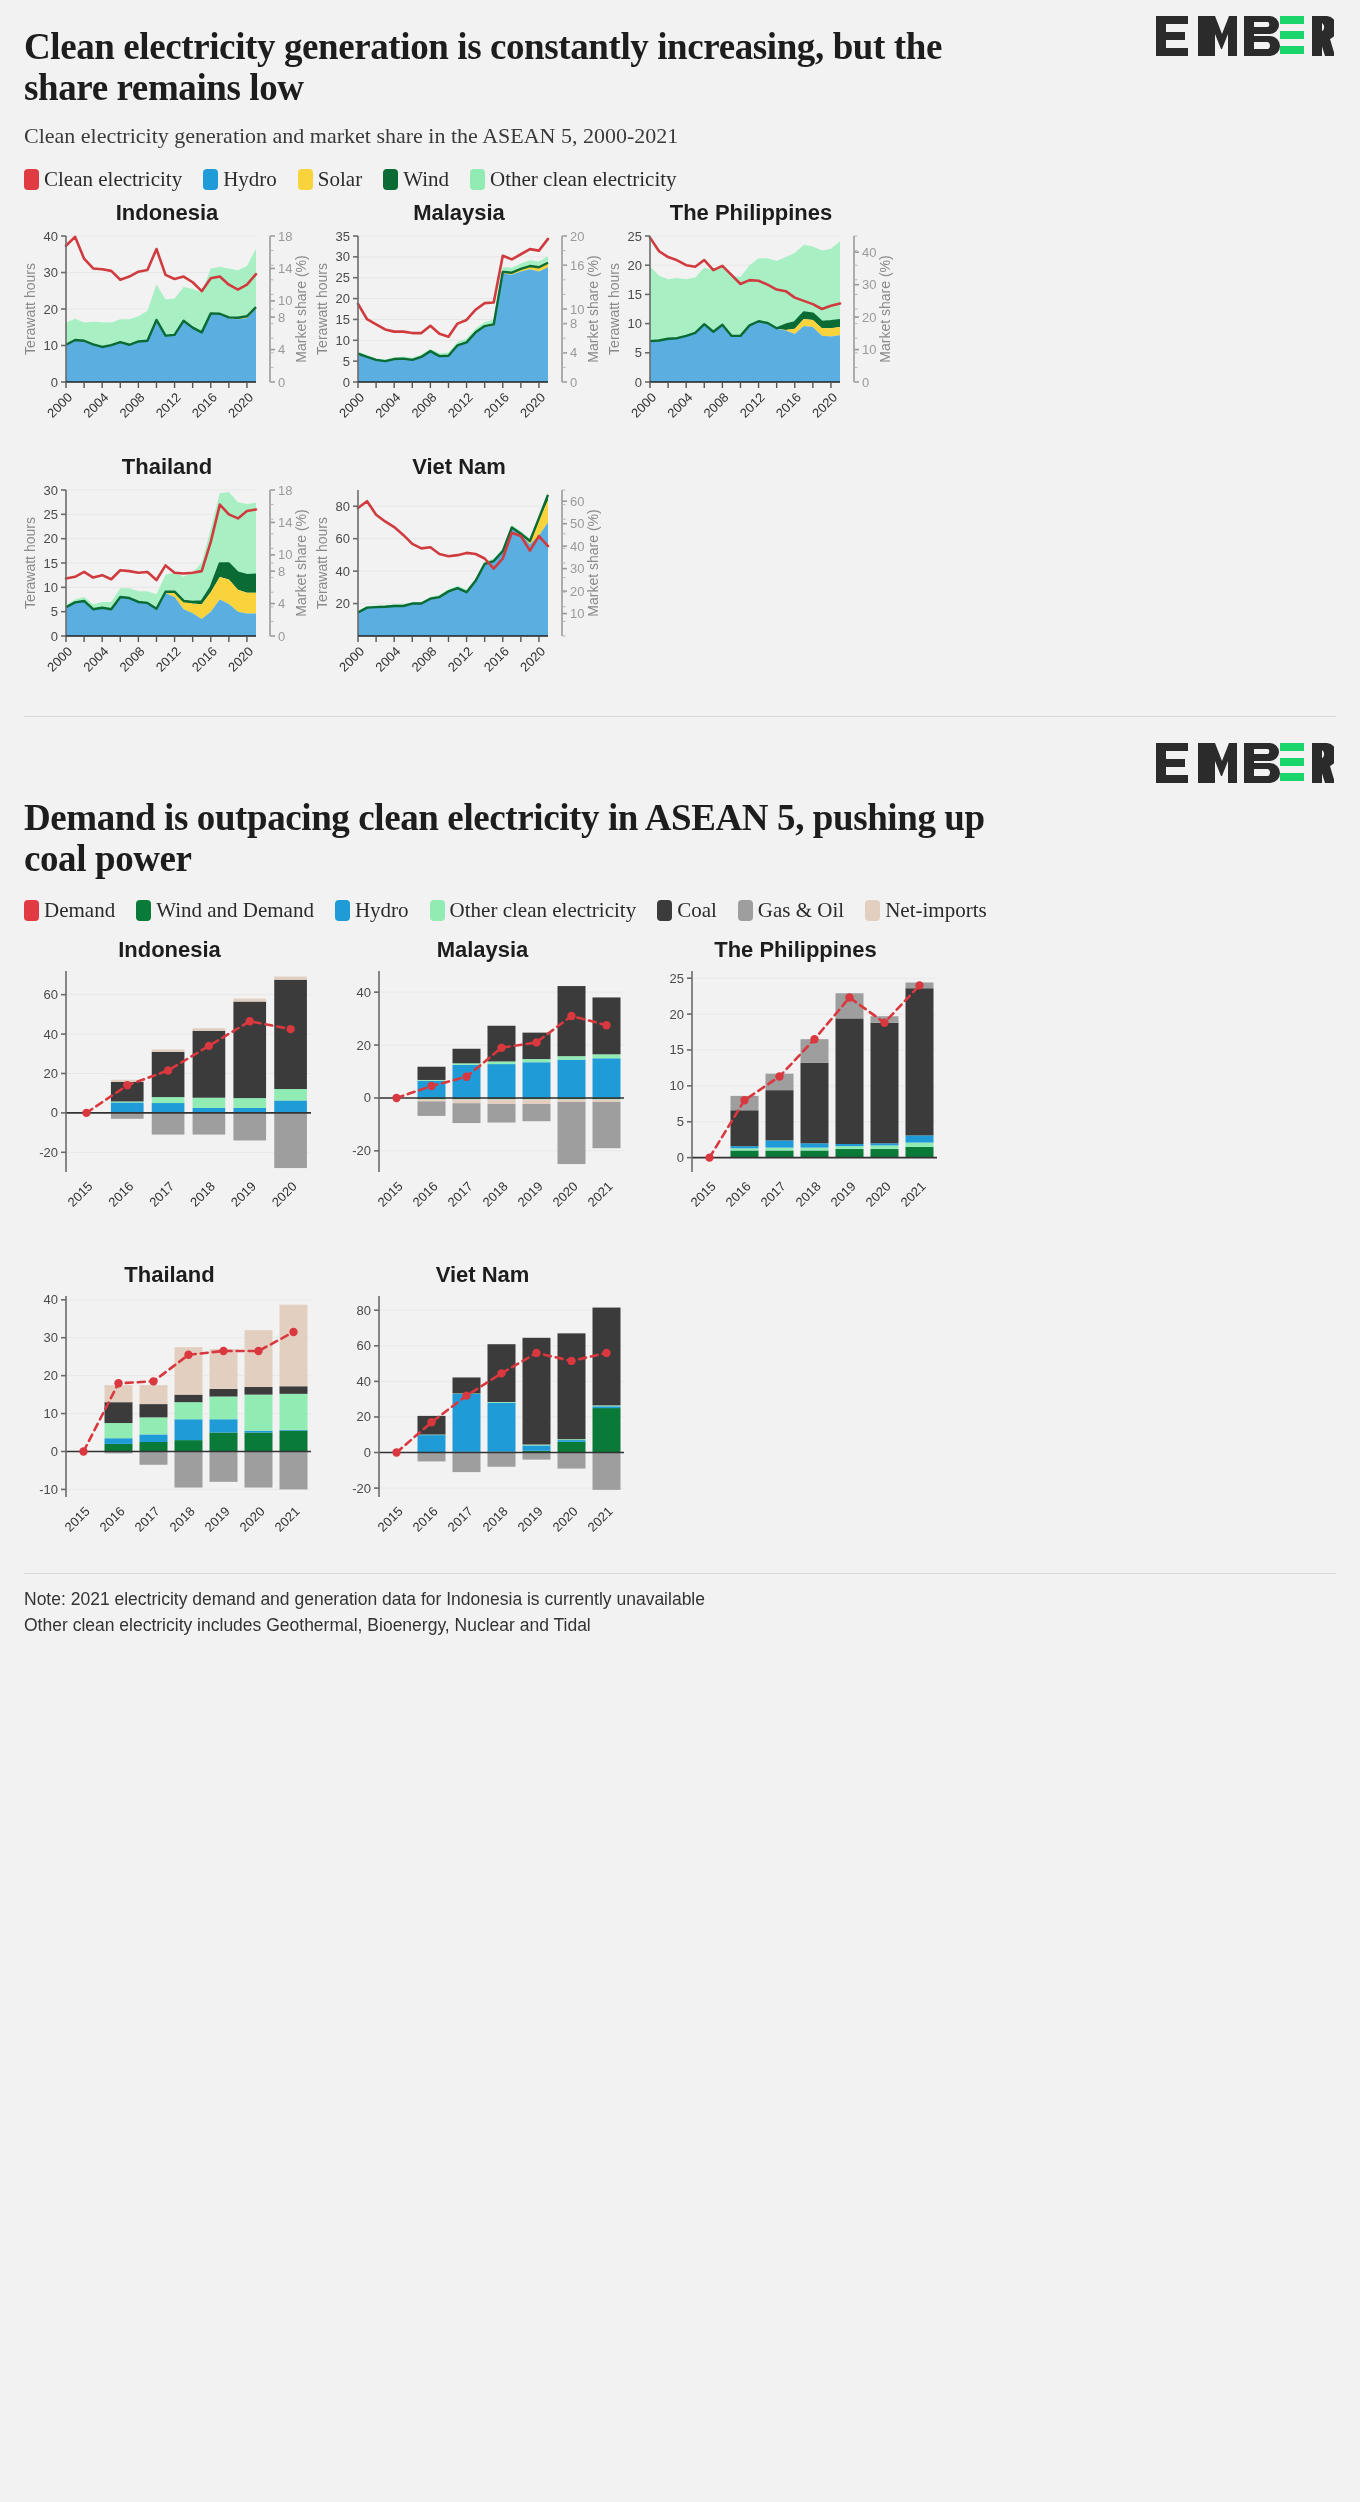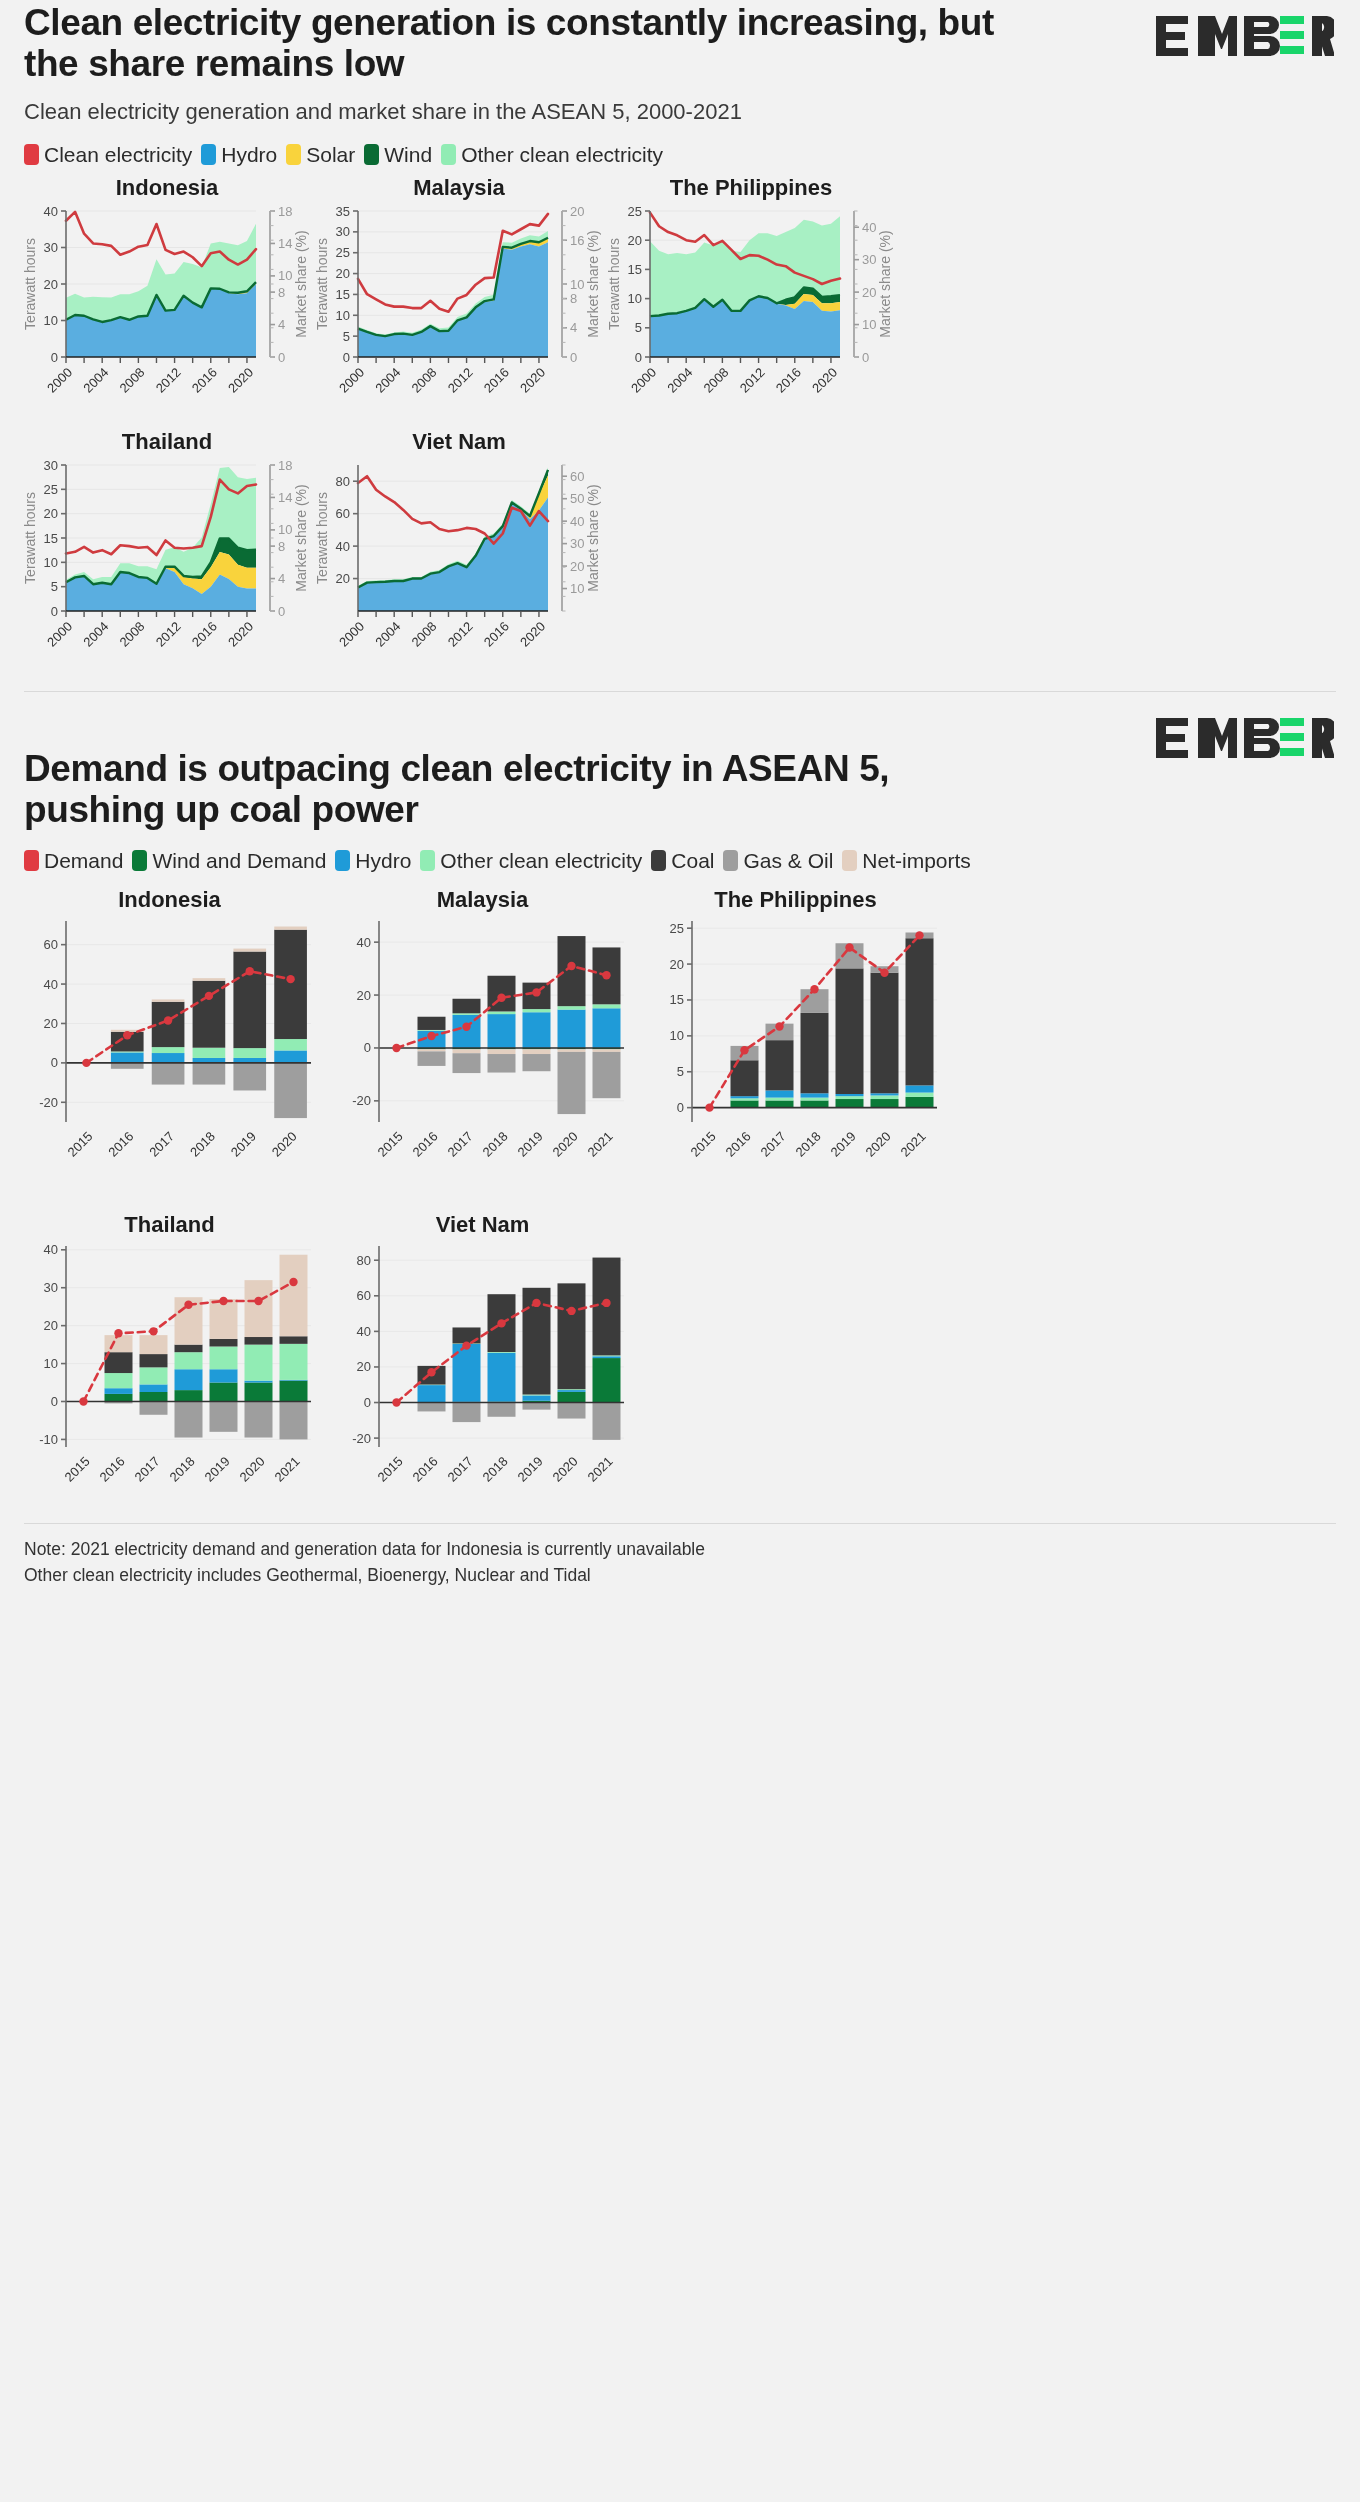--- a/index.html
+++ b/index.html
@@ -2,29 +2,29 @@
 <html><head>
 <meta charset="utf-8">
 <style>
   html,body{margin:0;padding:0;}
   body{
     width:1360px;height:2502px;background:#f2f2f2;
     font-family:"Liberation Sans", sans-serif;
     color:#262626;overflow:hidden;position:relative;
   }
   .panel{position:relative;width:1360px;}
-  .hdr{padding:2px 24px 0 24px;position:relative;}
+  .hdr{padding:26px 24px 0 24px;position:relative;font-family:Liberation Serif, serif;}
   .title{
     font-size:37px;font-weight:bold;line-height:1.12;letter-spacing:-0.4px;
     color:#1d1d1d;max-width:1010px;margin:0;
   }
   .subtitle{font-size:22px;color:#3a3a3a;margin:14px 0 0 0;font-weight:400;}
   .ember{position:absolute;right:26px;top:14px;display:flex;align-items:center;}
   .ember svg{display:block;}
-  .legend{display:flex;align-items:center;gap:0px;margin:18px 0 0 0;flex-wrap:nowrap;}
+  .legend{display:flex;align-items:center;gap:12px;margin:18px 0 0 0;flex-wrap:nowrap;}
   .lg-item{display:flex;align-items:center;margin-right:9px;}
   .swatch{width:15px;height:21px;border-radius:4px;display:inline-block;margin-right:5px;flex:0 0 auto;}
   .lg-label{font-size:21px;color:#2b2b2b;white-space:nowrap;}
 
   .grid-row{display:flex;justify-content:flex-start;}
   .cell{position:relative;}
   .cell-title{text-align:center;font-size:22px;font-weight:bold;color:#1d1d1d;margin-bottom:2px;}
   svg text{font-family:"Liberation Sans", sans-serif;}
   .tick{font-size:13px;fill:#4a4a4a;}
   .tick-r{font-size:13px;fill:#9a9a9a;}

